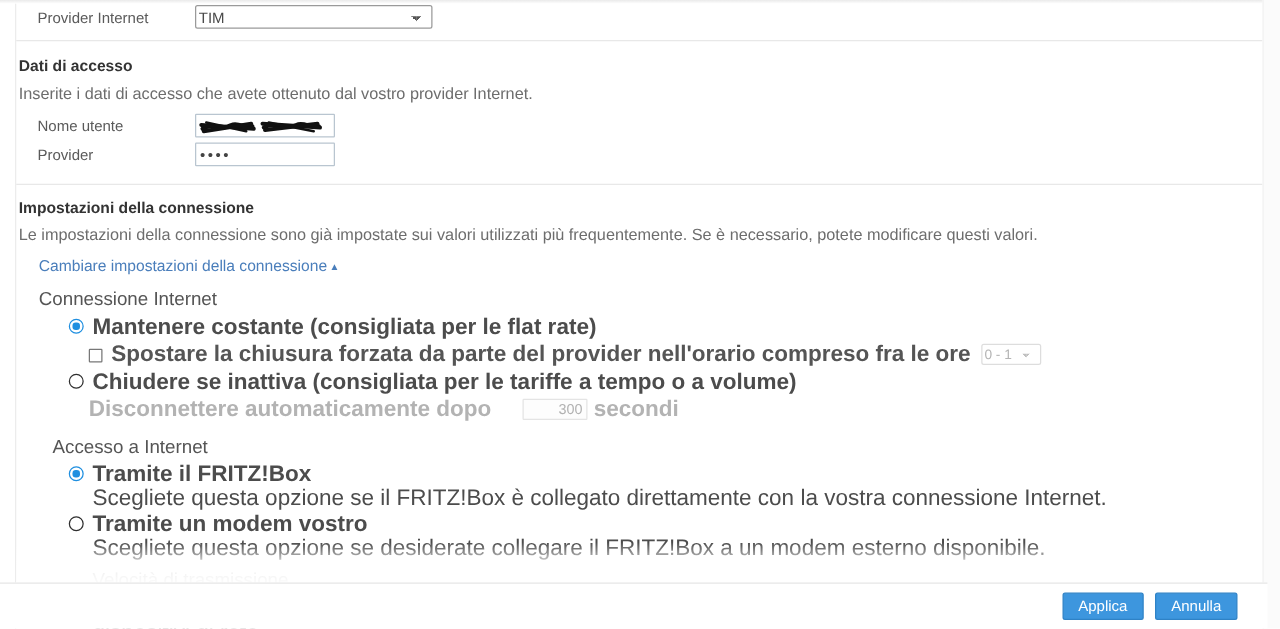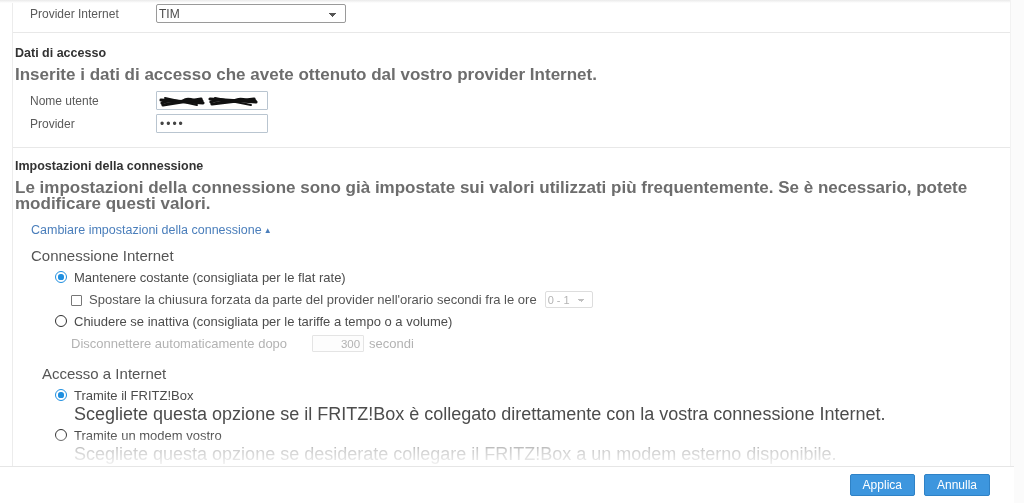--- a/index.html
+++ b/index.html
@@ -155,25 +155,24 @@
   .redact-field svg { position: absolute; top: 0; left: 0; }
 
   
   .section-heading {
     font-size: 12.5px;
     font-weight: bold;
     color: #333333;
     padding-left: 2px;
   }
   .section-desc {
-    font-size: 17px;
+    font-size: 13px;
     color: #6d6d6d;
     padding-left: 2px;
     line-height: 16px;
-    font-weight: bold;
   }
   .sub-label {
     font-size: 15px;
     color: #555555;
     line-height: 16px;
   }
   .link {
     color: #4a7ebb;
     font-size: 12.5px;
     text-decoration: none;
@@ -205,24 +204,25 @@
   }
   .checkbox {
     width: 11px; height: 11px;
     border: 1.4px solid #777;
     background: #fff;
     flex: 0 0 auto;
     margin-top: 2px;
     border-radius: 1px;
   }
   .opt-text {
-    font-size: 13px;
+    font-size: 18px;
     color: #4c4c4c;
     margin-left: 7px;
     line-height: 15px;
+    font-weight: bold;
   }
   .opt-desc {
     font-size: 18px;
     color: #4c4c4c;
     line-height: 16px;
   }
   .muted { color: #b3b3b3; }
   .muted2 { color: #a8a8a8; }
 
   
@@ -324,21 +324,21 @@
 
       <div class="sub-label" style="padding-left:18px; margin-top:10px;">Connessione Internet</div>
 
       <div class="opt-row" style="padding-left:42px; margin-top:6px;">
         <span class="radio checked"></span>
         <span class="opt-text">Mantenere costante (consigliata per le flat rate)</span>
       </div>
 
       <div class="opt-row" style="padding-left:58px; margin-top:6px; align-items:center;">
         <span class="checkbox"></span>
-        <span class="opt-text muted2" style="margin-right:8px; color:#555;">Spostare la chiusura forzata da parte del provider nell'orario secondi fra le ore</span>
+        <span class="opt-text muted2" style="margin-right:8px; color:#555;">Spostare la chiusura forzata da parte del provider nell'orario compreso fra le ore</span>
         <select class="small-disabled">
           <option>0 - 1</option>
         </select>
       </div>
 
       <div class="opt-row" style="padding-left:42px; margin-top:6px;">
         <span class="radio"></span>
         <span class="opt-text">Chiudere se inattiva (consigliata per le tariffe a tempo o a volume)</span>
       </div>
 

